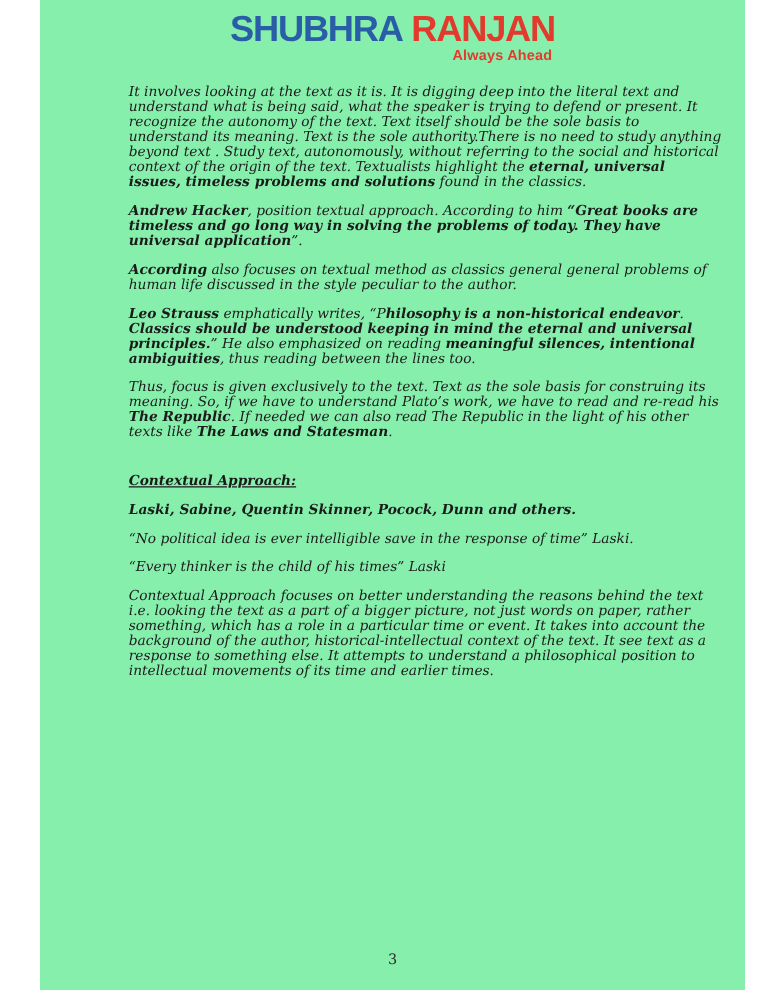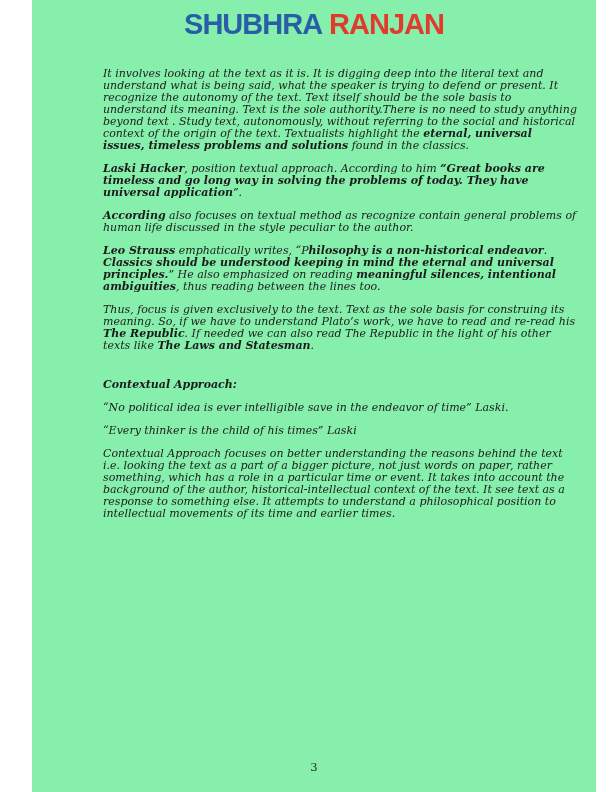--- a/index.html
+++ b/index.html
@@ -59,20 +59,21 @@
   }
   .para {
     margin: 0 0 11px 0;
   }
   .para .bold {
     font-weight: 700;
   }
   .para.heading {
     margin-top: 27px;
     font-weight: 700;
+    text-decoration: underline;
   }
   
   .page-number {
     position: absolute;
     bottom: 18px;
     left: 0;
     right: 0;
     text-align: center;
     font-size: 11.5px;
     font-style: normal;
@@ -83,31 +84,33 @@
 </head>
 <body>
 
 <div class="page">
 
   <header class="letterhead">
     <div class="logo">
       <div class="logo-main">
         <span class="logo-blue" style="color: rgb(42, 93, 168);">SHUBHRA</span><span class="logo-red" style="color: rgb(226, 59, 46);">RANJAN</span>
       </div>
+      <div class="logo-tagline" style="color: rgb(226, 59, 46);">Always Ahead</div>
     </div>
   </header>
 
   <main class="doc-body">
 
   <p class="para"><span class="">It involves looking at the text as it is. It is digging deep into the literal text and understand what is being said, what the speaker is trying to defend or present. It recognize the autonomy of the text. Text itself should be the sole basis to understand its meaning. Text is the sole authority.There is no need to study anything beyond text . Study text, autonomously, without referring to the social and historical context of the origin of the text. Textualists highlight the </span><span class="bold">eternal, universal issues, timeless problems and solutions</span><span class=""> found in the classics.</span></p>
-      <p class="para"><span class="bold">Laski Hacker</span><span class="">, position textual approach. According to him </span><span class="bold">“Great books are timeless and go long way in solving the problems of today. They have universal application</span><span class="">”.</span></p>
-      <p class="para"><span class="bold">According</span><span class=""> also focuses on textual method as recognize contain general problems of human life discussed in the style peculiar to the author.</span></p>
+      <p class="para"><span class="bold">Andrew Hacker</span><span class="">, position textual approach. According to him </span><span class="bold">“Great books are timeless and go long way in solving the problems of today. They have universal application</span><span class="">”.</span></p>
+      <p class="para"><span class="bold">According</span><span class=""> also focuses on textual method as classics general general problems of human life discussed in the style peculiar to the author.</span></p>
       <p class="para"><span class="bold">Leo Strauss</span><span class=""> emphatically writes, “P</span><span class="bold">hilosophy is a non-historical endeavor</span><span class="">. </span><span class="bold">Classics should be understood keeping in mind the eternal and universal principles.</span><span class="">” He also emphasized on reading </span><span class="bold">meaningful silences, intentional ambiguities</span><span class="">, thus reading between the lines too.</span></p>
       <p class="para"><span class="">Thus, focus is given exclusively to the text. Text as the sole basis for construing its meaning. So, if we have to understand Plato’s work, we have to read and re-read his </span><span class="bold">The Republic</span><span class="">. If needed we can also read The Republic in the light of his other texts like </span><span class="bold">The Laws and  Statesman</span><span class="">.</span></p>
       <p class="para heading"><span class="bold">Contextual Approach:</span></p>
-      <p class="para"><span class="">“No political idea is ever intelligible save in the endeavor of time” Laski.</span></p>
+      <p class="para"><span class="bold">Laski, Sabine, Quentin Skinner, Pocock, Dunn and others.</span></p>
+      <p class="para"><span class="">“No political idea is ever intelligible save in the response of time” Laski.</span></p>
       <p class="para"><span class="">“Every thinker is the child of his times” Laski</span></p>
       <p class="para"><span class="">Contextual Approach focuses on better understanding the reasons behind the text i.e. looking the text as a part of a bigger picture, not just words on paper, rather something, which has a role in a particular time or event. It takes into account the background of the author, historical-intellectual  context of the text. It see text as a response to something else. It attempts to understand a philosophical position to intellectual movements of its time and earlier times.</span></p>
     </main>
 
   <div class="page-number">3</div>
 
 </div>
 
 </body></html>

